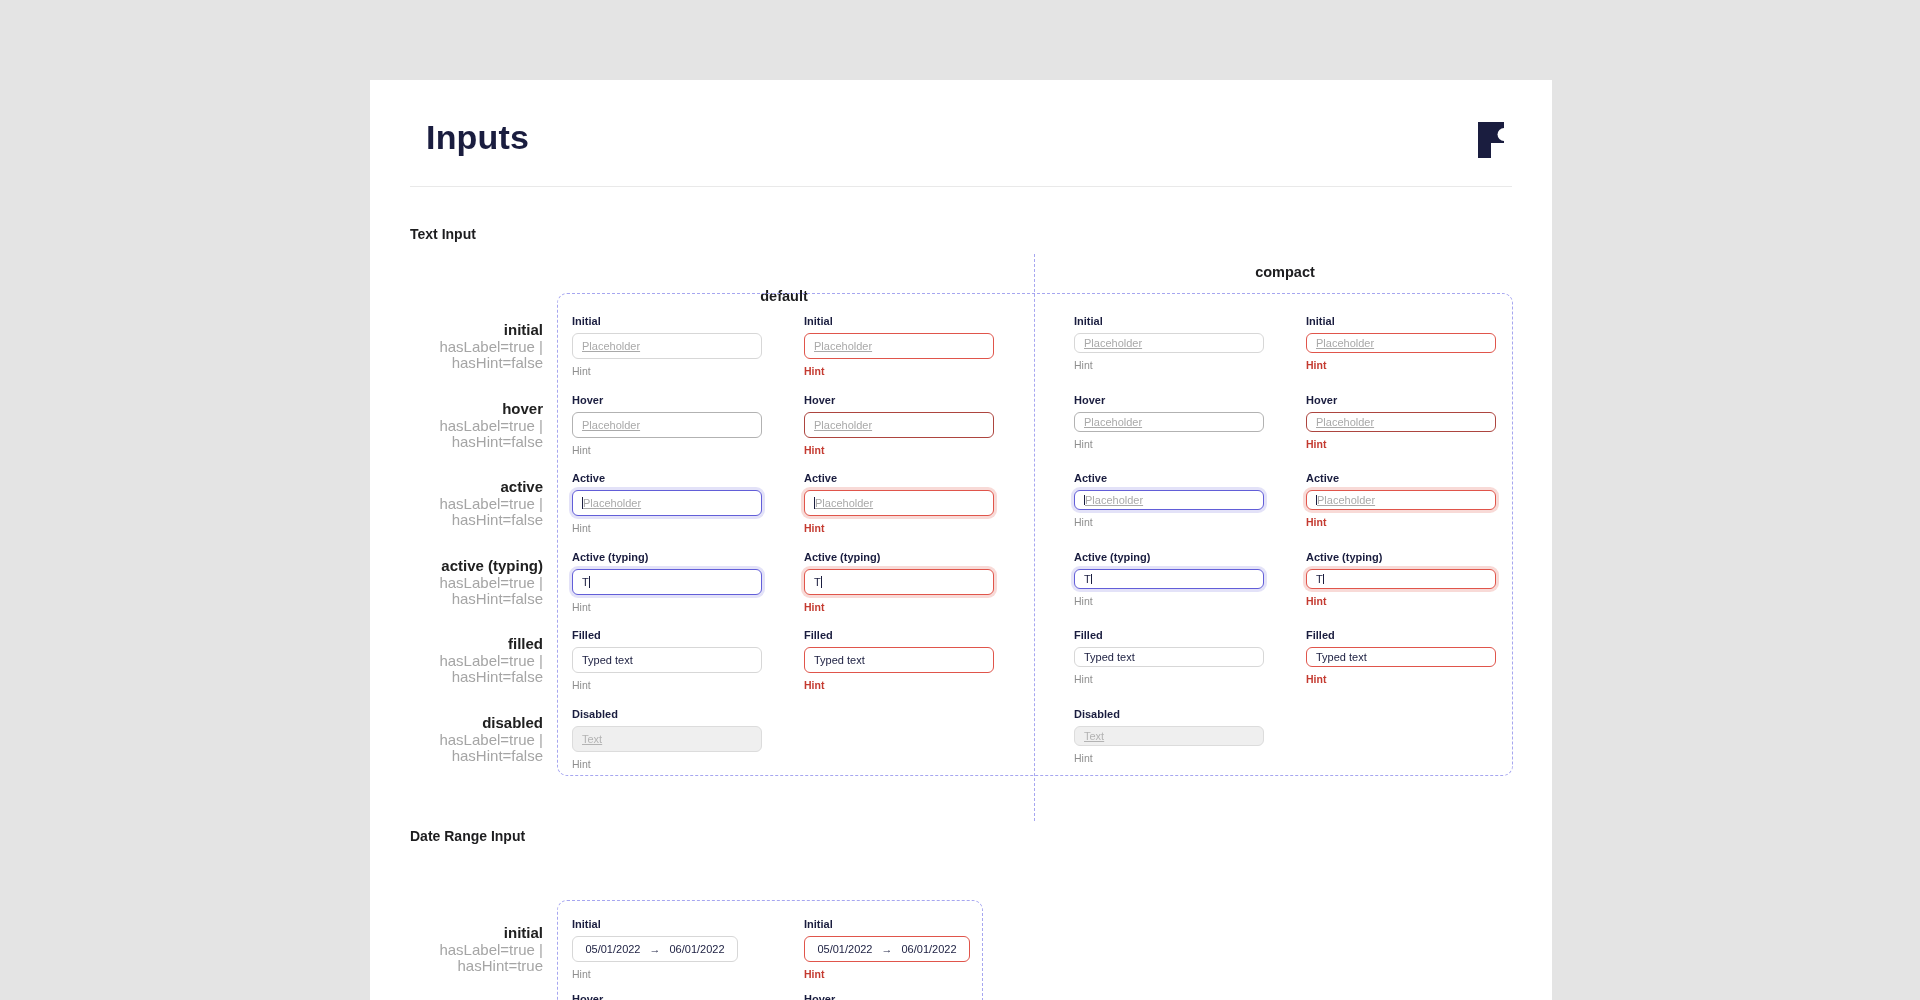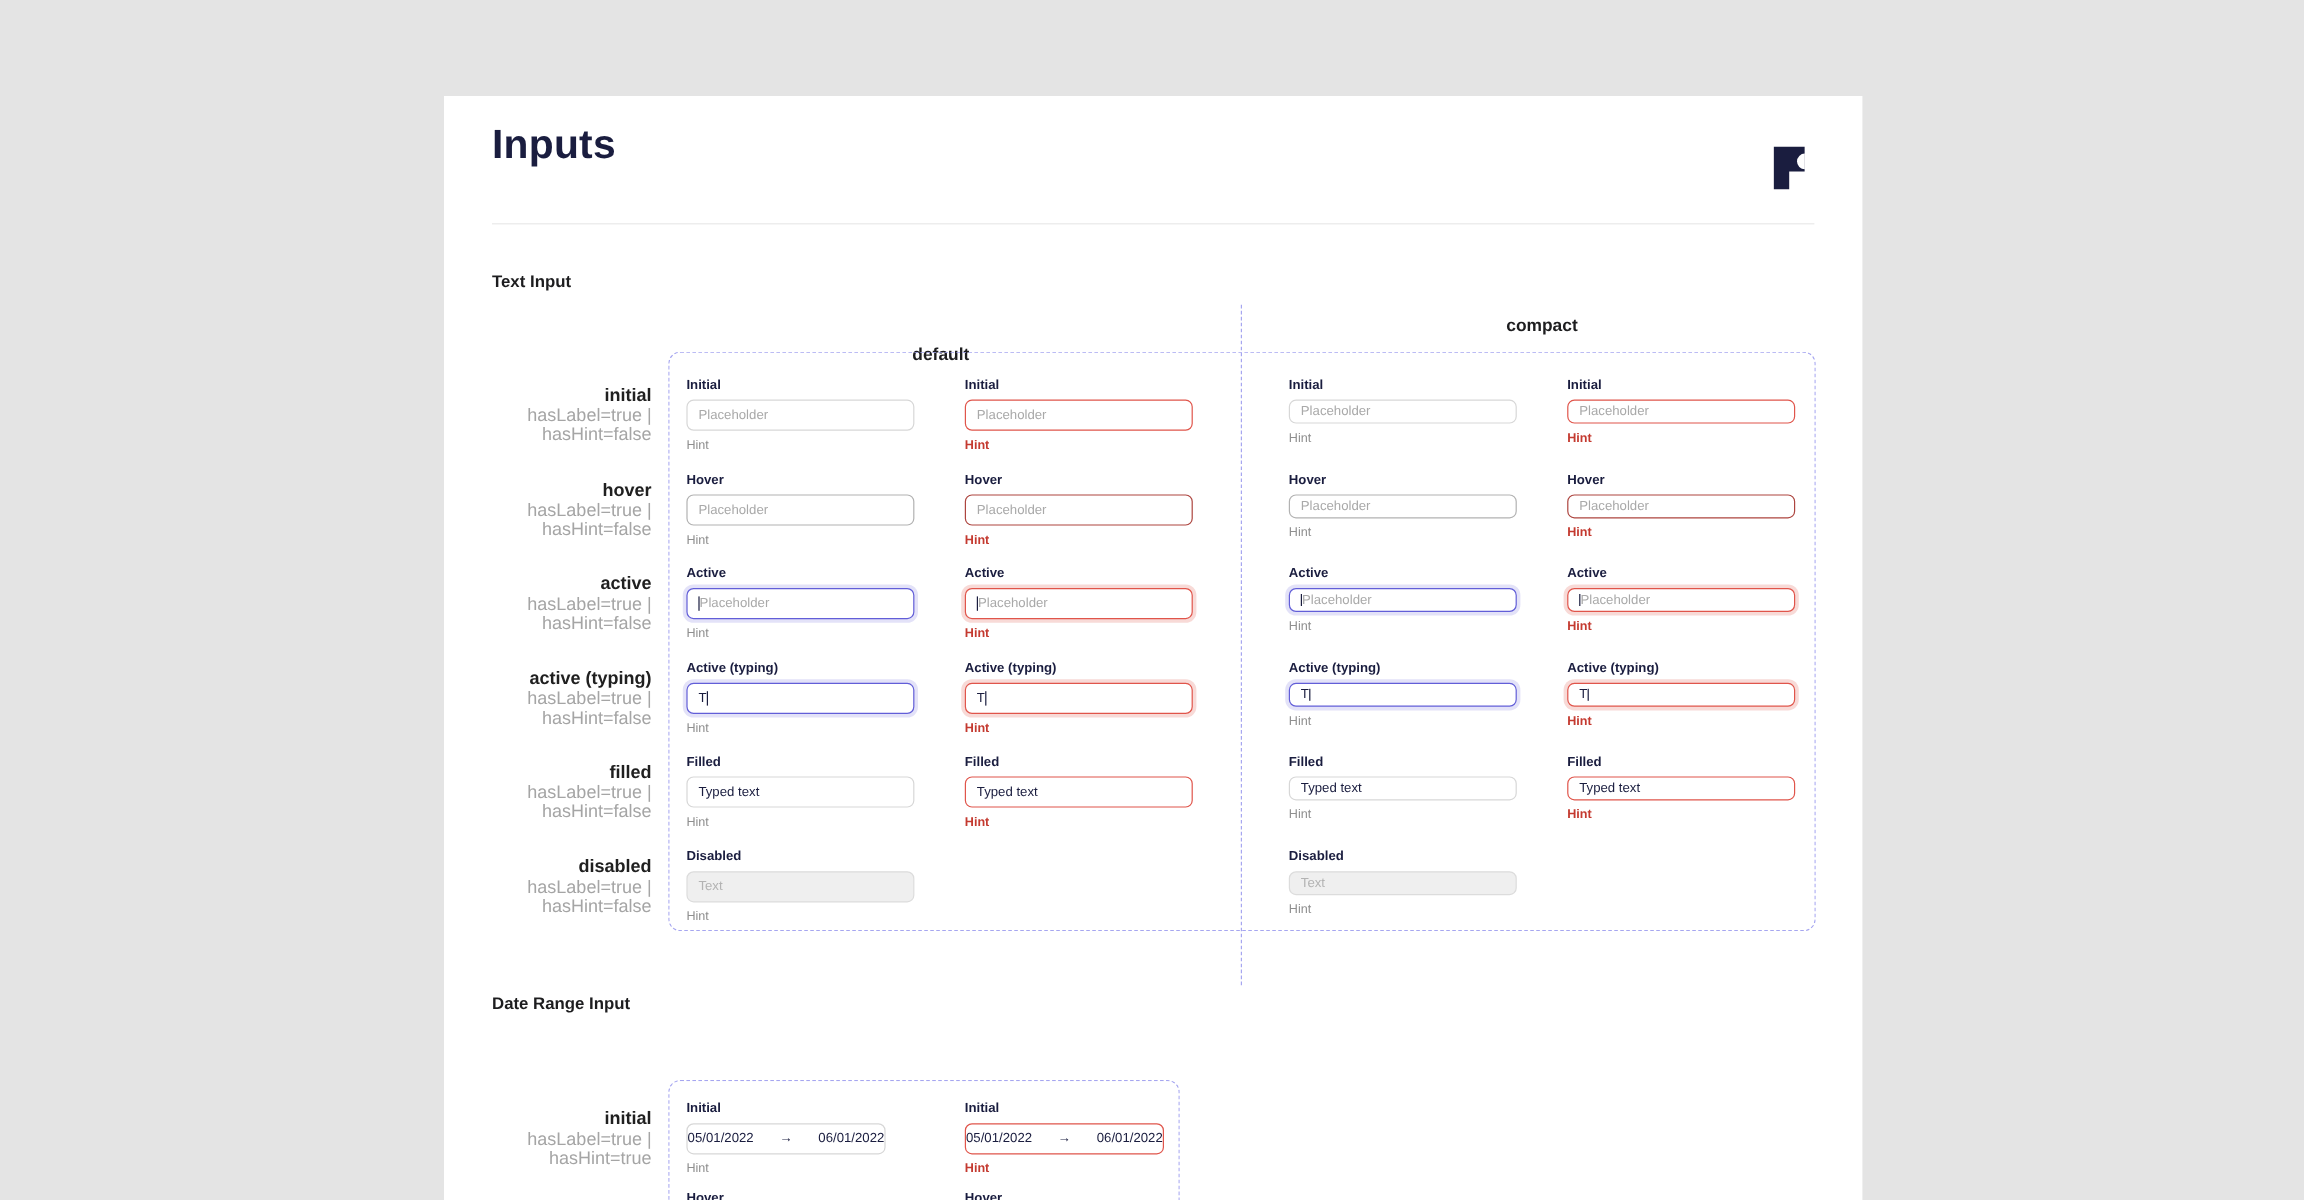--- a/index.html
+++ b/index.html
@@ -9,21 +9,21 @@
     --border-default:#d7d7d7; --border-hover:#b2b2b2; --border-active:#625ed8;
     --glow-active:rgba(98,94,216,0.18); --border-error:#e0554b; --border-error-hover:#ad453f;
     --glow-error:rgba(224,85,75,0.22); --error-text:#c43a30;
     --disabled-bg:#efefef; --disabled-border:#dcdcdc; --disabled-text:#b3b3b3;
     --dashed:#a6a6f0; --divider:#e9e9e9;
   }
   *{box-sizing:border-box;}
   html,body{margin:0;padding:0;width:1920px;height:1000px;overflow:hidden;}
   body{background:var(--page-bg);font-family:"Liberation Sans",sans-serif;}
   .card{position:absolute;left:370px;top:80px;width:1182px;height:920px;background:var(--card-bg);overflow:hidden;}
-  .page-title{position:absolute;left:40px;top:22px;margin:0;font-size:34px;font-weight:700;color:var(--navy);letter-spacing:0.2px;}
+  .page-title{position:absolute;left:40px;top:22px;margin:16px;font-size:34px;font-weight:700;color:var(--navy);letter-spacing:0.2px;}
   .logo{position:absolute;left:1108px;top:42px;width:26px;height:36px;}
   .divider{position:absolute;left:40px;top:106px;width:1102px;height:1px;background:var(--divider);}
   .section-title{position:absolute;margin:0;font-size:14px;font-weight:700;color:var(--heading);}
   #title-text-input{left:40px;top:146px;}
   #title-date-range{left:40px;top:748px;}
   .col-header{position:absolute;top:184px;transform:translateX(-50%);font-size:14.5px;font-weight:700;color:var(--heading);}
   #col-header-default{left:414px;margin-top:24px;}
   #col-header-compact{left:915px;}
   .dashed-frame{position:absolute;border:1.5px dashed var(--dashed);border-radius:10px;}
   #frame-text-input{left:187px;top:213px;width:956px;height:483px;}
@@ -38,28 +38,28 @@
     display:flex;align-items:center;padding:0 9px;font-size:11px;color:var(--navy);}
   .default .input-box{height:26px;}
   .compact .input-box{height:20px;}
   .input-box.v-hover{border-color:var(--border-hover);}
   .input-box.v-active{border-color:var(--border-active);box-shadow:0 0 0 3px var(--glow-active);}
   .input-box.error{border-color:var(--border-error);}
   .input-box.error.v-hover{border-color:var(--border-error-hover);}
   .input-box.error.v-active{border-color:var(--border-error);box-shadow:0 0 0 3px var(--glow-error);}
   .input-box.v-disabled{background:var(--disabled-bg);border-color:var(--disabled-border);}
   .input-box.v-disabled .placeholder{color:var(--disabled-text);}
-  .placeholder{color:var(--placeholder);}
+  .placeholder{color:var(--placeholder);text-decoration:underline;}
   .value{color:var(--navy);}
   .caret{width:1px;height:12px;background:var(--navy);flex:0 0 1px;}
   .compact .caret{height:10px;}
   .hint{font-size:10.5px;color:var(--hint-gray);margin-top:6px;line-height:13px;}
   .hint.hint-error{color:var(--error-text);font-weight:700;}
   .date-box{width:166px;height:26px;border:1px solid var(--border-default);border-radius:6px;background:#fff;
-    display:flex;align-items:center;justify-content:space-between;gap:9px;font-size:11px;color:var(--navy);}
+    display:flex;align-items:center;justify-content:center;gap:9px;font-size:11px;color:var(--navy);}
   .date-box.error{border-color:var(--border-error);}
   .arrow{font-size:11px;color:var(--navy);}
 </style>
 </head>
 <body>
 
 <div class="card">
   <h1 class="page-title">Inputs</h1>
 
   <div class="logo">

